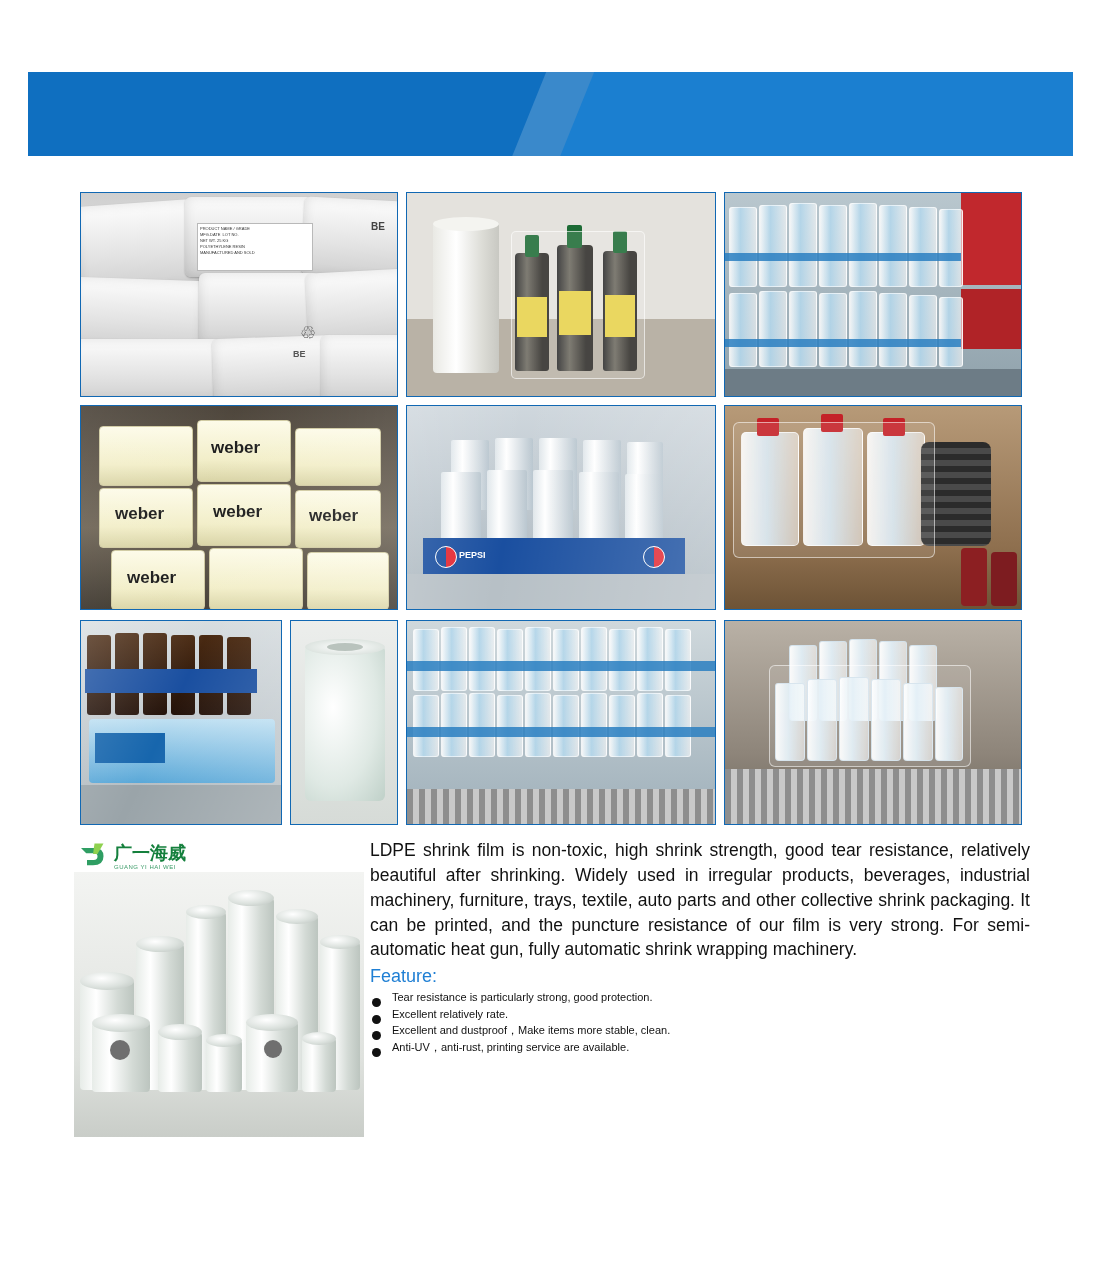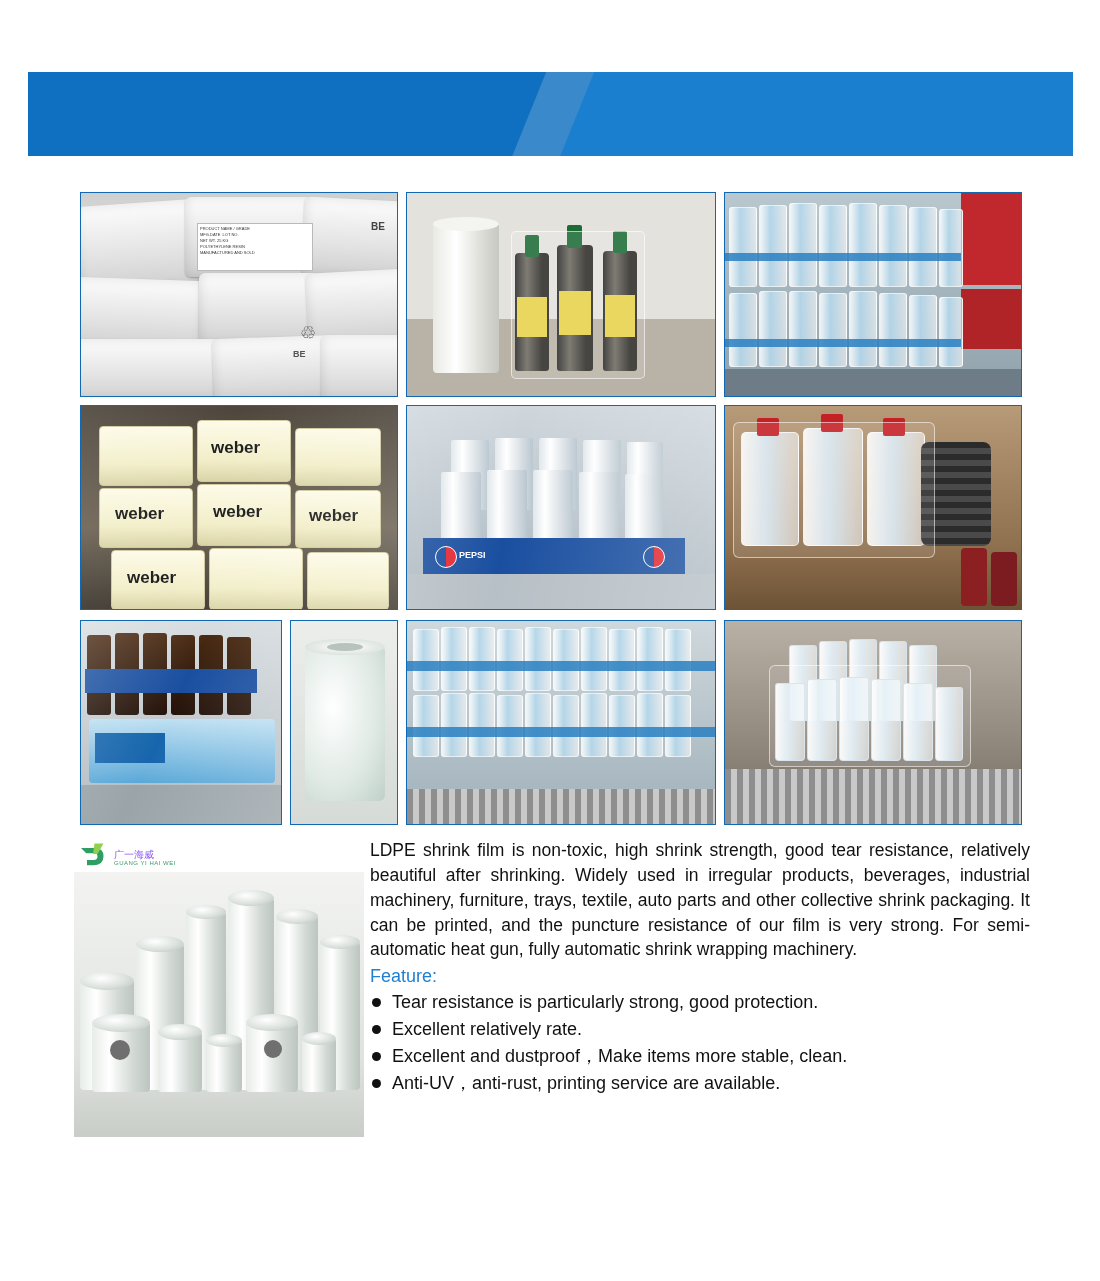--- a/index.html
+++ b/index.html
@@ -207,21 +207,21 @@
     top: 4px;
     display: flex;
     align-items: center;
     gap: 6px;
   }
   .logo-mark {
     width: 30px; height: 30px;
     position: relative;
   }
   .logo-text-zh {
-    font-size: 10px; color: #8b5cf6; font-weight: normal; line-height: 1.1;
+    font-size: 18px; color: #15803d; font-weight: bold; line-height: 1.1;
   }
   .logo-text-en {
     font-size: 6px; color: #3a9b67; letter-spacing: .5px;
   }
   .rolls-photo {
     position: absolute;
     left: 4px; top: 34px;
     width: 290px; height: 265px;
     background: linear-gradient(180deg,#f3f4f2,#dfe2de 70%,#c9cdc8);
     overflow: hidden;
@@ -250,21 +250,21 @@
     color: #111;
   }
   .feature-head {
     margin-top: 4px;
     font-size: 18px;
     color: #1f7fd4;
     font-weight: normal;
   }
   .feature-list { margin: 2px 0 0 0; padding: 0; list-style: none; }
   .feature-list li {
-    font-size: 18px;
+    font-size: 11px;
     line-height: 1.5;
     color: #111;
     padding-left: 22px;
     position: relative;
   }
   .feature-list li::before {
     content: "";
     position: absolute;
     left: 2px;
     top: 9px;

